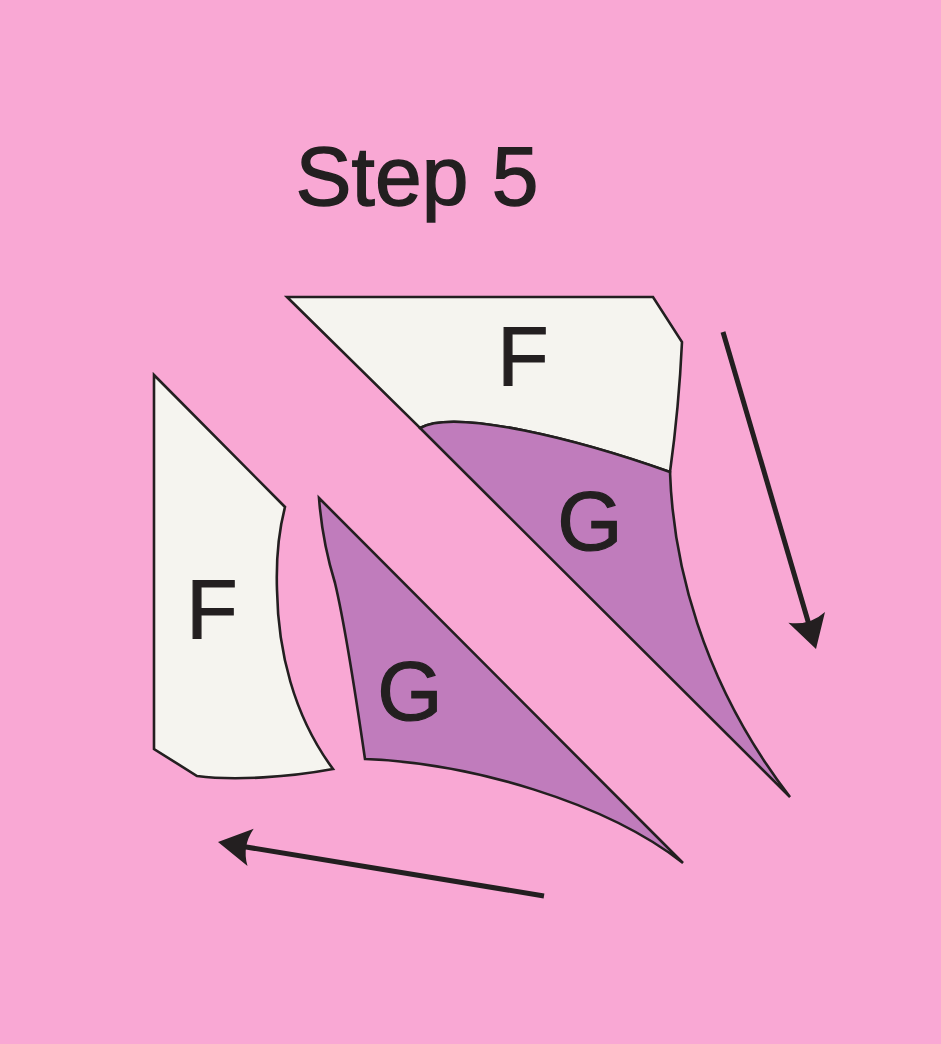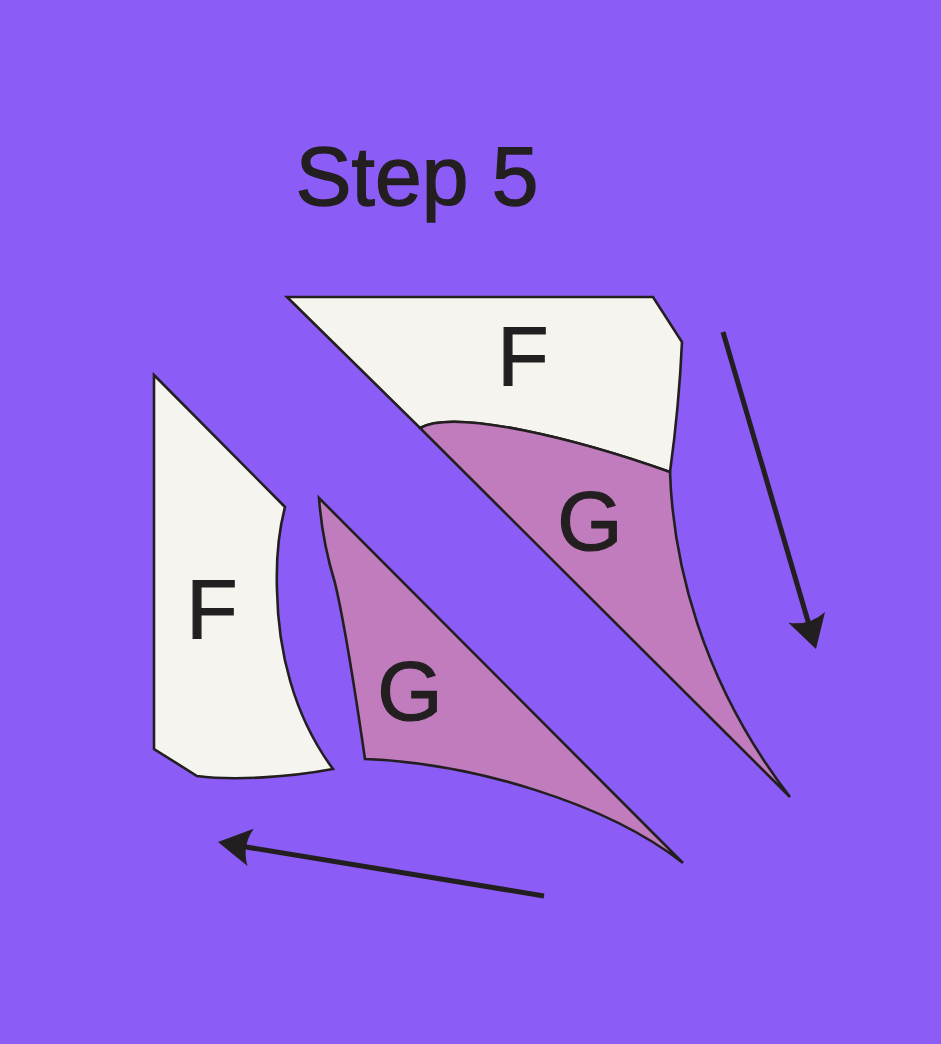--- a/index.html
+++ b/index.html
@@ -4,21 +4,21 @@
 <style>
   html, body {
     margin: 0;
     padding: 0;
     background: #ffffff;
   }
   .stage {
     position: relative;
     width: 941px;
     height: 1044px;
-    background: #8b5cf6;
+    background: #f9a8d4;
     overflow: hidden;
     font-family: "Liberation Sans", sans-serif;
   }
   .stage svg {
     position: absolute;
     inset: 0;
     width: 100%;
     height: 100%;
     display: block;
   }

